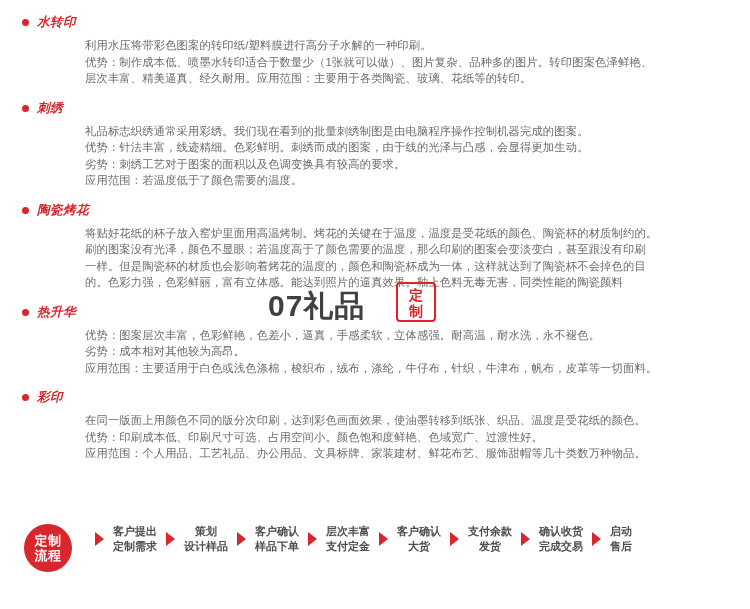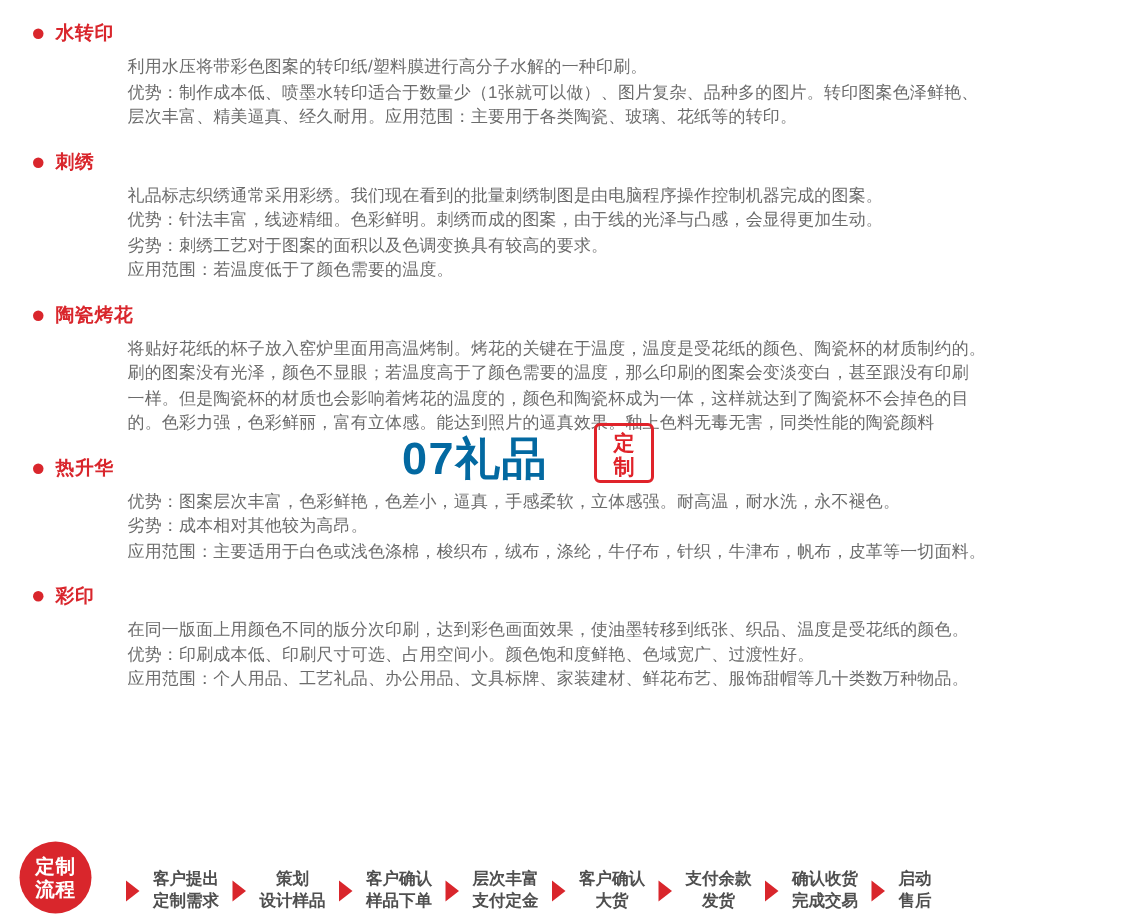--- a/index.html
+++ b/index.html
@@ -22,20 +22,21 @@
   }
 
   .section {
     margin-bottom: 13px;
   }
 
   .sec-head {
     display: flex;
     align-items: center;
     margin: 0 0 6px 0;
+    font-style: italic;
   }
   .bullet {
     width: 7px;
     height: 7px;
     border-radius: 50%;
     background: #d9262c;
     margin-right: 8px;
     flex: 0 0 auto;
   }
   .sec-title {
@@ -61,21 +62,21 @@
   .watermark {
     position: absolute;
     left: 268px;
     top: 286px;
     pointer-events: none;
     user-select: none;
   }
   .wm-text {
     font-size: 30px;
     font-weight: bold;
-    color: #0369a1;
+    color: #404040;
     letter-spacing: 1px;
     font-family: "Liberation Sans", sans-serif;
   }
   .wm-badge {
     position: absolute;
     left: 128px;
     top: -4px;
     width: 40px;
     height: 40px;
     border: 2px solid #e0232a;
@@ -89,22 +90,22 @@
   }
 
   
   .flow {
     position: absolute;
     left: 0;
     top: 524px;
     width: 686px;
     height: 85px;
     display: flex;
-    align-items: flex-end;
-    padding-left: 13px;
+    align-items: flex-start;
+    padding-left: 24px;
   }
   .flow-badge {
     width: 48px;
     height: 48px;
     border-radius: 50%;
     background: #d9262c;
     color: #fff;
     font-size: 13px;
     font-weight: bold;
     line-height: 15px;

